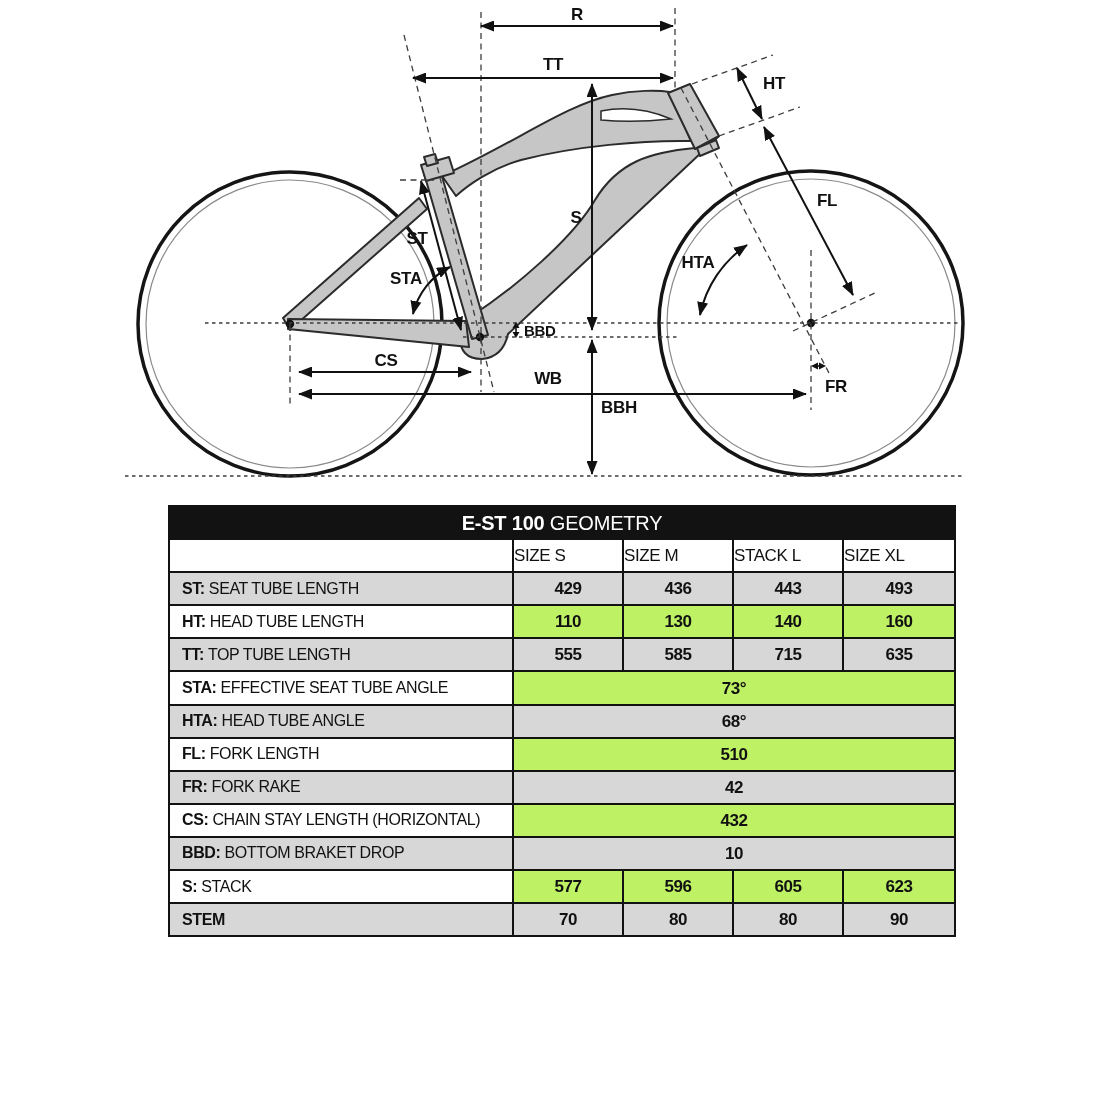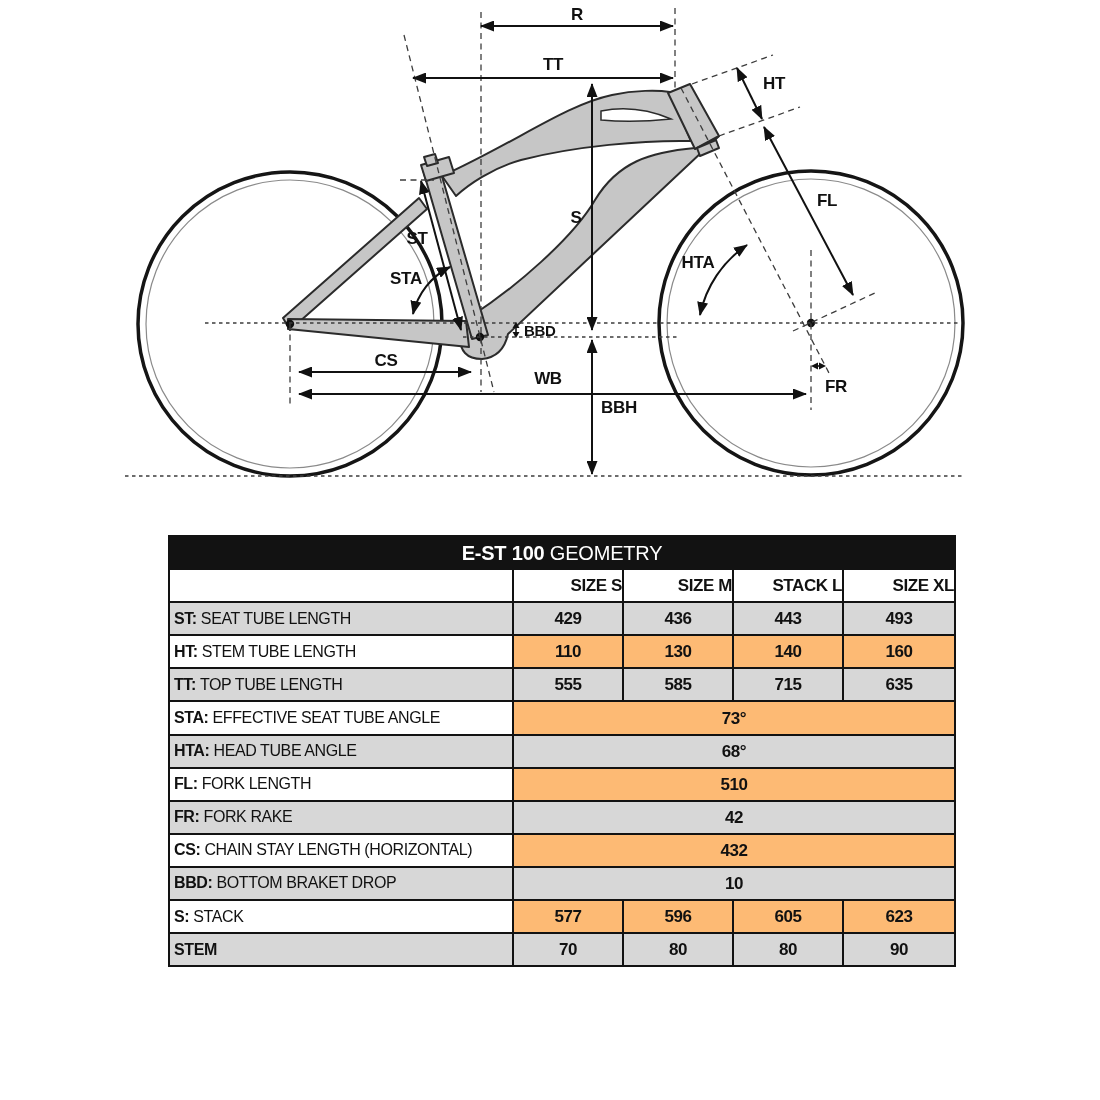--- a/index.html
+++ b/index.html
@@ -10,30 +10,30 @@
   .dim{stroke:#111;stroke-width:2;fill:none;}
   .dsh{stroke:#3d3d3d;stroke-width:1.3;stroke-dasharray:6 4.5;fill:none;}
   .dsh2{stroke:#3d3d3d;stroke-width:1.4;stroke-dasharray:3.5 3.5;fill:none;}
   .fr{fill:#c6c6c6;stroke:#2b2b2b;stroke-width:2;stroke-linejoin:round;}
   .hole{fill:#fff;stroke:#2b2b2b;stroke-width:1.5;}
   .tire{fill:none;stroke:#151515;stroke-width:3.5;}
   .rim{fill:none;stroke:#8a8a8a;stroke-width:1.2;}
   .dot{fill:#111;stroke:none;}
   .tiny{fill:#111;stroke:none;}
 
-  #geo-table{position:absolute;left:168px;top:535px;width:786px;border-collapse:collapse;
+  #geo-table{position:absolute;left:168px;top:505px;width:786px;border-collapse:collapse;
     table-layout:fixed;color:#111;}
   #geo-table th,#geo-table td{border:2.6px solid #121212;height:31.1px;padding:0;line-height:1;
     white-space:nowrap;overflow:hidden;}
   #geo-table .title-row th{background:#121212;color:#fff;font-size:20px;letter-spacing:-0.2px;text-align:center;}
   #geo-table .title-row .t-rest{font-weight:normal;}
-  #geo-table .cols th{font-size:17px;font-weight:bold;text-align:right;letter-spacing:-0.4px;background:#fff;}
-  #geo-table td.label{text-align:left;padding-left:4px;font-size:16px;letter-spacing:-0.4px;background:#fff;}
+  #geo-table .cols th{font-size:17px;font-weight:normal;text-align:left;letter-spacing:-0.4px;background:#fff;}
+  #geo-table td.label{text-align:left;padding-left:12px;font-size:16px;letter-spacing:-0.4px;background:#fff;}
   #geo-table td.label b{letter-spacing:-0.4px;}
-  #geo-table td.val{font-weight:bold;text-align:center;font-size:17px;letter-spacing:-0.4px;background:#fdba74;}
+  #geo-table td.val{font-weight:bold;text-align:center;font-size:17px;letter-spacing:-0.4px;background:#bef264;}
   #geo-table tr.shaded td{background:#d7d7d7;}
 </style>
 </head>
 <body>
 
 <svg id="diagram" width="1100" height="500" viewBox="0 0 1100 500" xmlns="http://www.w3.org/2000/svg">
   <defs>
     <marker id="ah" markerUnits="userSpaceOnUse" markerWidth="15" markerHeight="11" refX="13" refY="5.5" orient="auto-start-reverse">
       <path d="M0,0 L14,5.5 L0,11 Z" fill="#111"></path>
     </marker>
@@ -129,21 +129,21 @@
   </thead>
   <tbody id="geo-tbody">
       <tr class="shaded">
         <td class="label"><b>ST: </b><span>SEAT TUBE LENGTH</span></td>
         <td class="val">429</td>
         <td class="val">436</td>
         <td class="val">443</td>
         <td class="val">493</td>
       </tr>
       <tr>
-        <td class="label"><b>HT: </b><span>STEM TUBE LENGTH</span></td>
+        <td class="label"><b>HT: </b><span>HEAD TUBE LENGTH</span></td>
         <td class="val">110</td>
         <td class="val">130</td>
         <td class="val">140</td>
         <td class="val">160</td>
       </tr>
       <tr class="shaded">
         <td class="label"><b>TT: </b><span>TOP TUBE LENGTH</span></td>
         <td class="val">555</td>
         <td class="val">585</td>
         <td class="val">715</td>

